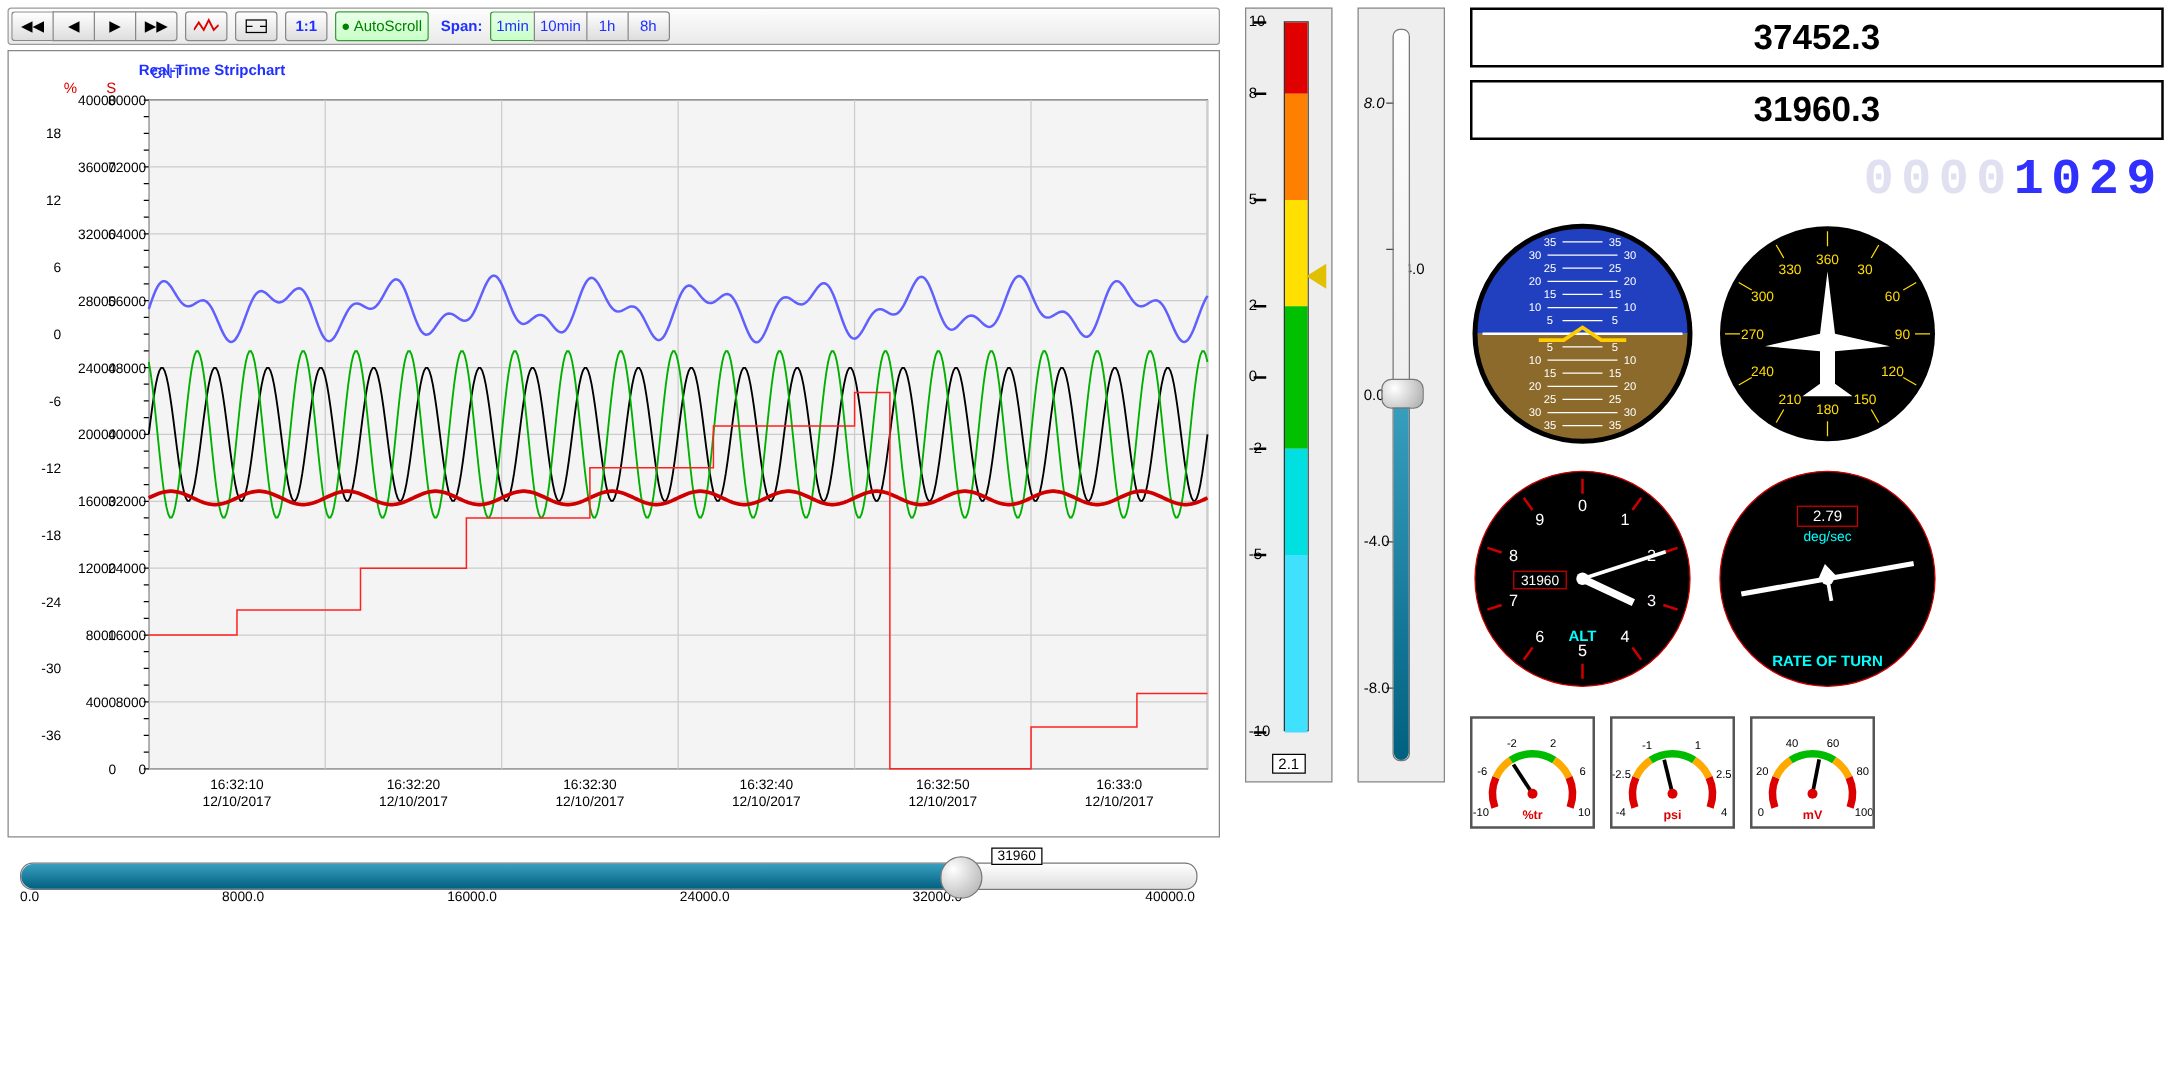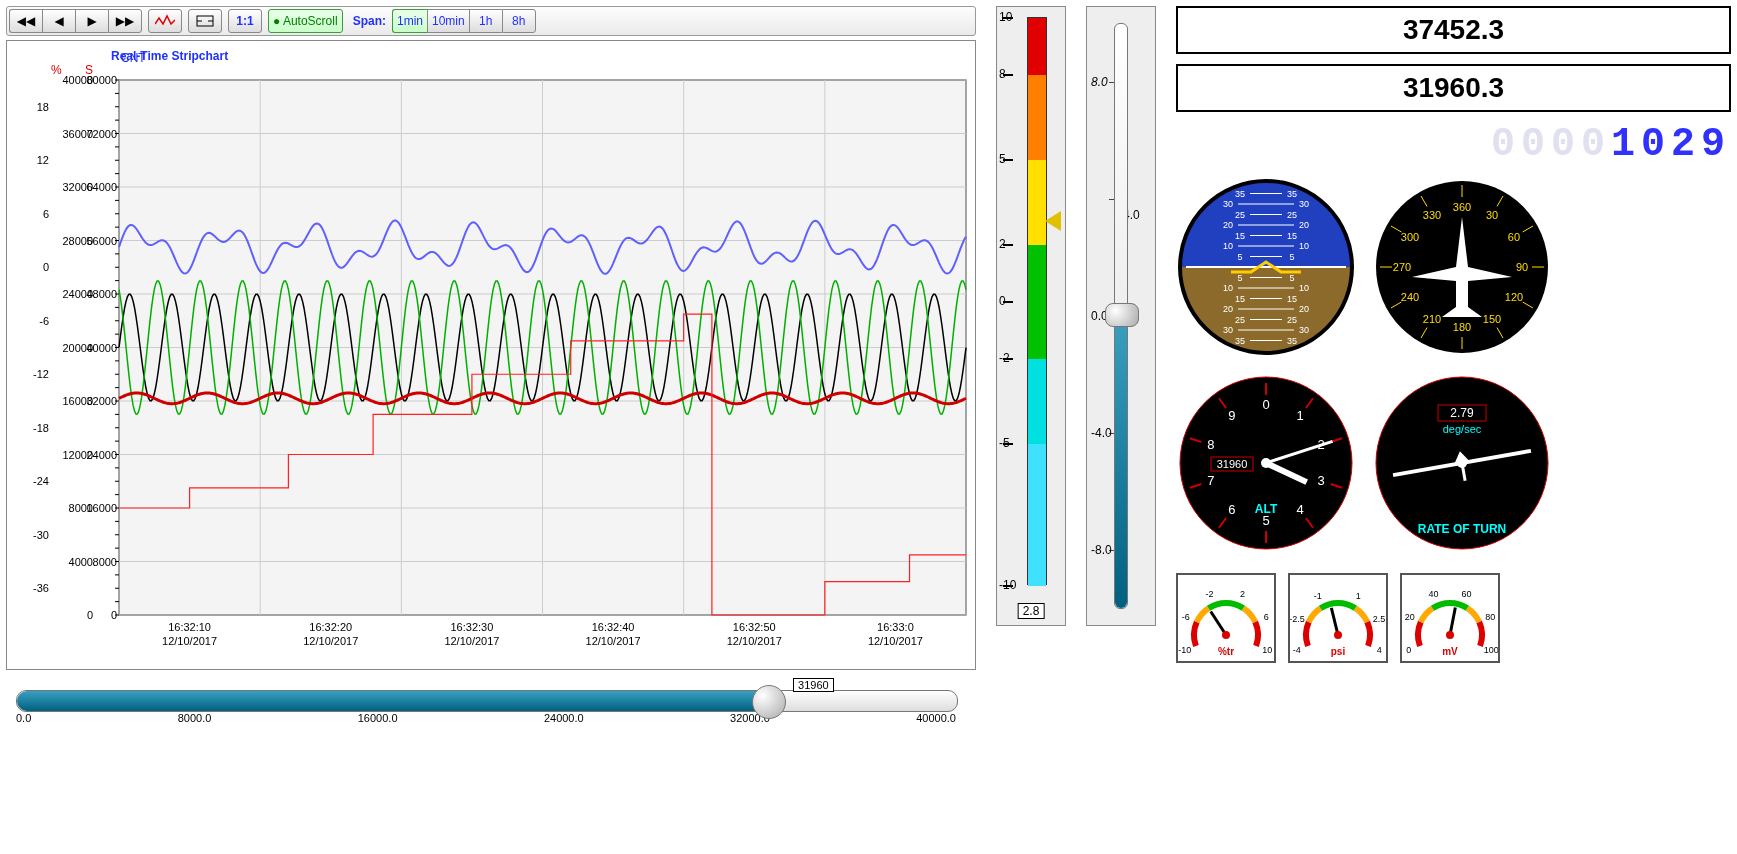--- a/index.html
+++ b/index.html
@@ -253,21 +253,21 @@
         <div class="tlabel" style="top: 227.2px;">2</div>
         <div class="tick" style="top: 284px;"></div>
         <div class="tlabel" style="top: 284px;">0</div>
         <div class="tick" style="top: 340.8px;"></div>
         <div class="tlabel" style="top: 340.8px;">-2</div>
         <div class="tick" style="top: 426px;"></div>
         <div class="tlabel" style="top: 426px;">-5</div>
         <div class="tick" style="top: 568px;"></div>
         <div class="tlabel" style="top: 568px;">-10</div>
       </div>
-   <div class="readout">2.8</div>
+   <div class="readout">2.1</div>
  <div class="ptr" style="left: 48px; top: 204.48px;"></div>
     </div>
 
  <div class="vslider" style="width:70px">
    <div class="scale" id="vsl-scale" style="position:absolute;left:2px;top:16px;bottom:16px;right:2px">
         <div class="tick" style="top: 58.6px;"></div>
         <div class="tlabel" style="top: 58.6px; font-style: italic;">8.0</div>
         <div class="tick" style="top: 175.8px;"></div>
         <div class="tlabel" style="top: 192px; margin-left: 32px;">4.0</div>
         <div class="tick" style="top: 293px;"></div>

